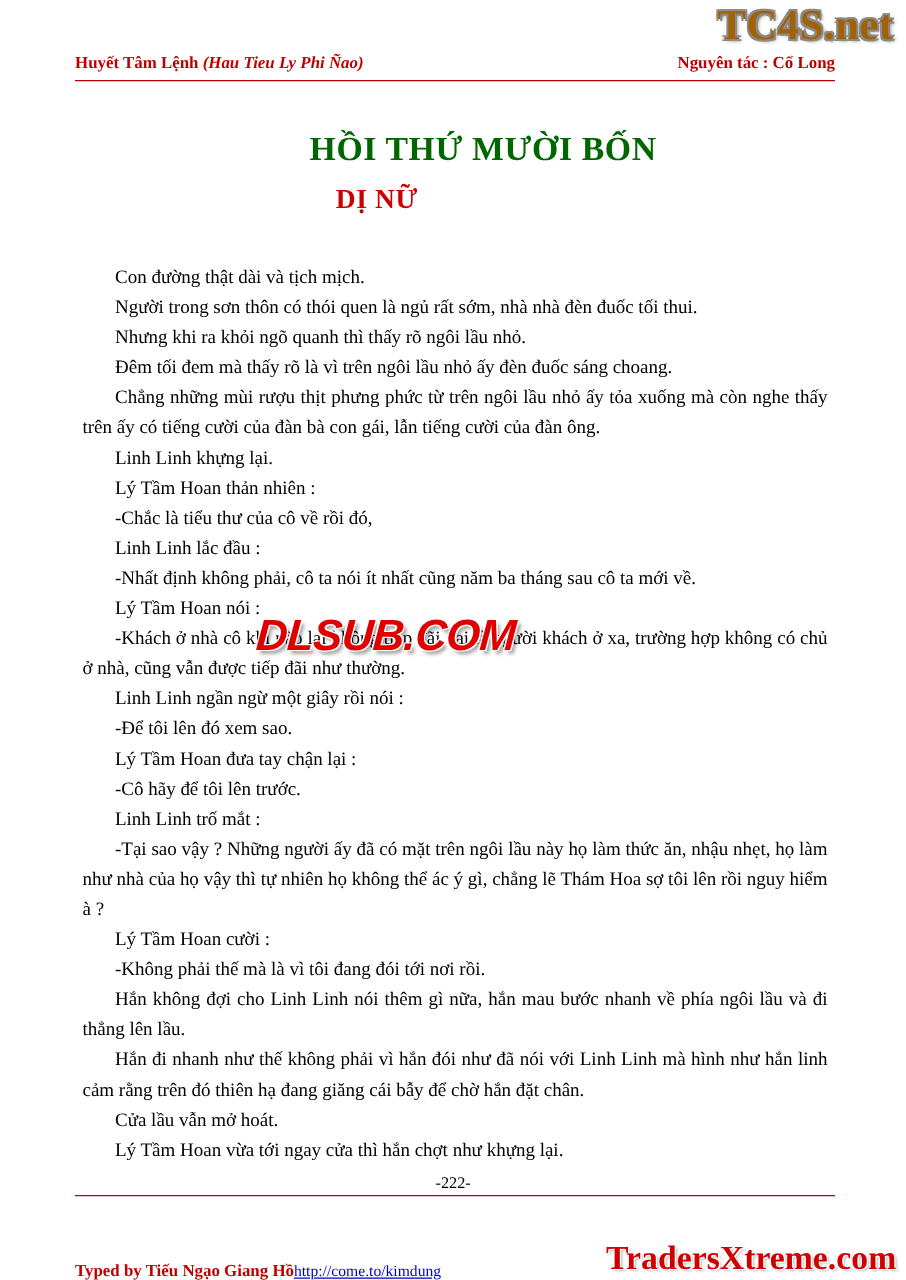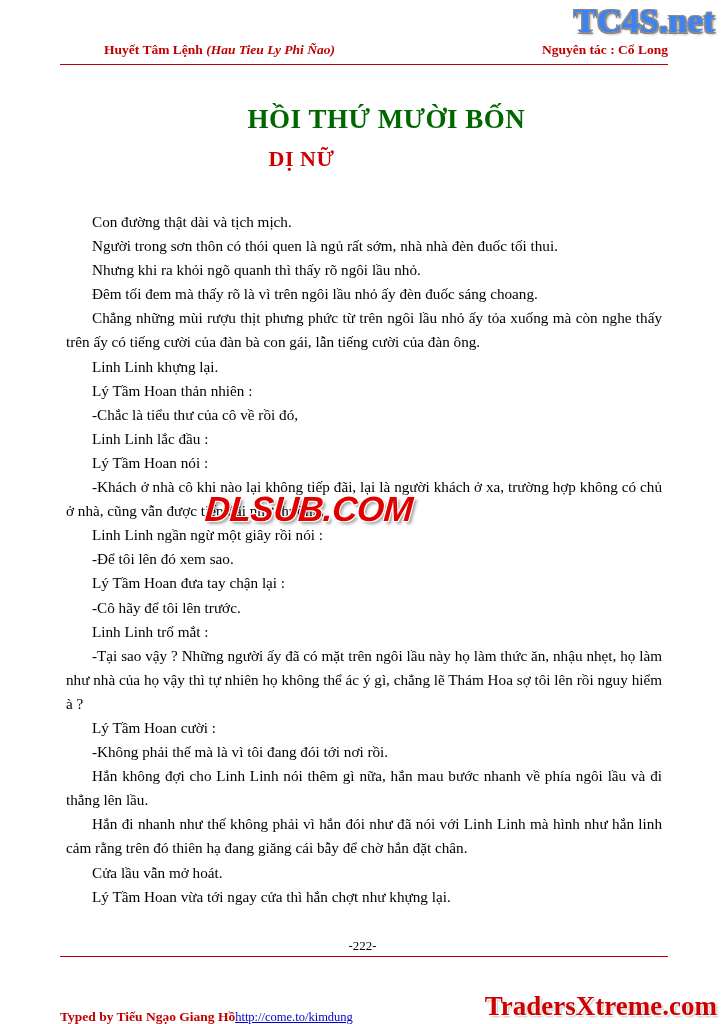--- a/index.html
+++ b/index.html
@@ -30,21 +30,21 @@
     top: 42px;
     width: 608px;
     display: flex;
     justify-content: space-between;
     align-items: baseline;
     font-size: 13.5px;
     font-weight: bold;
     color: #c00000;
     font-family: "Liberation Serif", serif;
   }
-  .header .left { white-space: nowrap; margin-left: 44px; }
+  .header .left { white-space: nowrap; }
   .header .left .ital { font-style: italic; font-weight: bold; }
   .header .right { white-space: nowrap; }
 
   .header-rule {
     position: absolute;
     left: 60px;
     top: 64px;
     width: 608px;
     height: 1px;
     background: #c00000;
@@ -130,21 +130,21 @@
   }
 
   
   .wm-tc4s {
     position: absolute;
     right: 10px;
     top: 2px;
     font-family: "Liberation Serif", serif;
     font-size: 34px;
     font-weight: bold;
-    color: #3b82f6;
+    color: #a16207;
     text-shadow:
       -1.5px -1.5px 0 #8a8a8a,
        1.5px -1.5px 0 #8a8a8a,
       -1.5px  1.5px 0 #8a8a8a,
        1.5px  1.5px 0 #8a8a8a,
        2px 2px 3px rgba(0,0,0,0.45);
     letter-spacing: 0.5px;
   }
   .wm-traders {
     position: absolute;
@@ -196,20 +196,21 @@
   <div class="body-text">
     <p>Con đường thật dài và tịch mịch.</p>
     <p>Người trong sơn thôn có thói quen là ngủ rất sớm, nhà nhà đèn đuốc tối thui.</p>
     <p>Nhưng khi ra khỏi ngõ quanh thì thấy rõ ngôi lầu nhỏ.</p>
     <p>Đêm tối đem mà thấy rõ là vì trên ngôi lầu nhỏ ấy đèn đuốc sáng choang.</p>
     <p>Chẳng những mùi rượu thịt phưng phức từ trên ngôi lầu nhỏ ấy tỏa xuống mà còn nghe thấy trên ấy có tiếng cười của đàn bà con gái, lẫn tiếng cười của đàn ông.</p>
     <p>Linh Linh khựng lại.</p>
     <p>Lý Tầm Hoan thản nhiên :</p>
     <p>-Chắc là tiểu thư của cô về rồi đó,</p>
     <p>Linh Linh lắc đầu :</p>
+    <p>-Nhất định không phải, cô ta nói ít nhất cũng năm ba tháng sau cô ta mới về.</p>
     <p>Lý Tầm Hoan nói :</p>
     <p>-Khách ở nhà cô khi nào lại không tiếp đãi, lại là người khách ở xa, trường hợp không có chủ ở nhà, cũng vẫn được tiếp đãi như thường.</p>
     <p>Linh Linh ngần ngừ một giây rồi nói :</p>
     <p>-Để tôi lên đó xem sao.</p>
     <p>Lý Tầm Hoan đưa tay chận lại :</p>
     <p>-Cô hãy để tôi lên trước.</p>
     <p>Linh Linh trố mắt :</p>
     <p>-Tại sao vậy ? Những người ấy đã có mặt trên ngôi lầu này họ làm thức ăn, nhậu nhẹt, họ làm như nhà của họ vậy thì tự nhiên họ không thể ác ý gì, chẳng lẽ Thám Hoa sợ tôi lên rồi nguy hiểm à ?</p>
     <p>Lý Tầm Hoan cười :</p>
     <p>-Không phải thế mà là vì tôi đang đói tới nơi rồi.</p>

